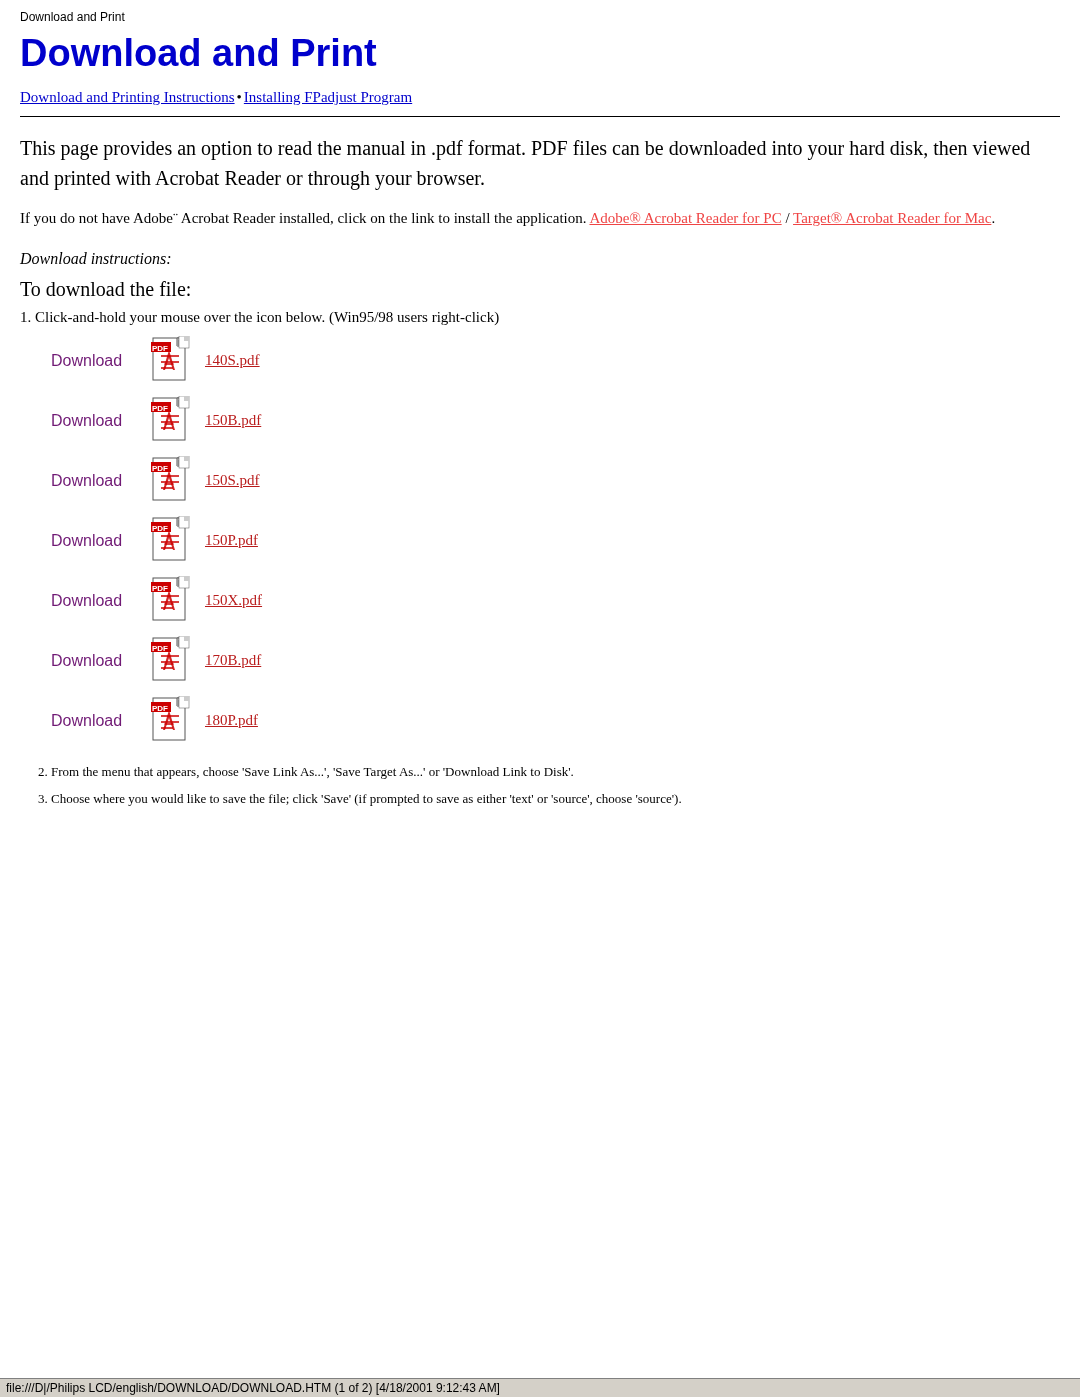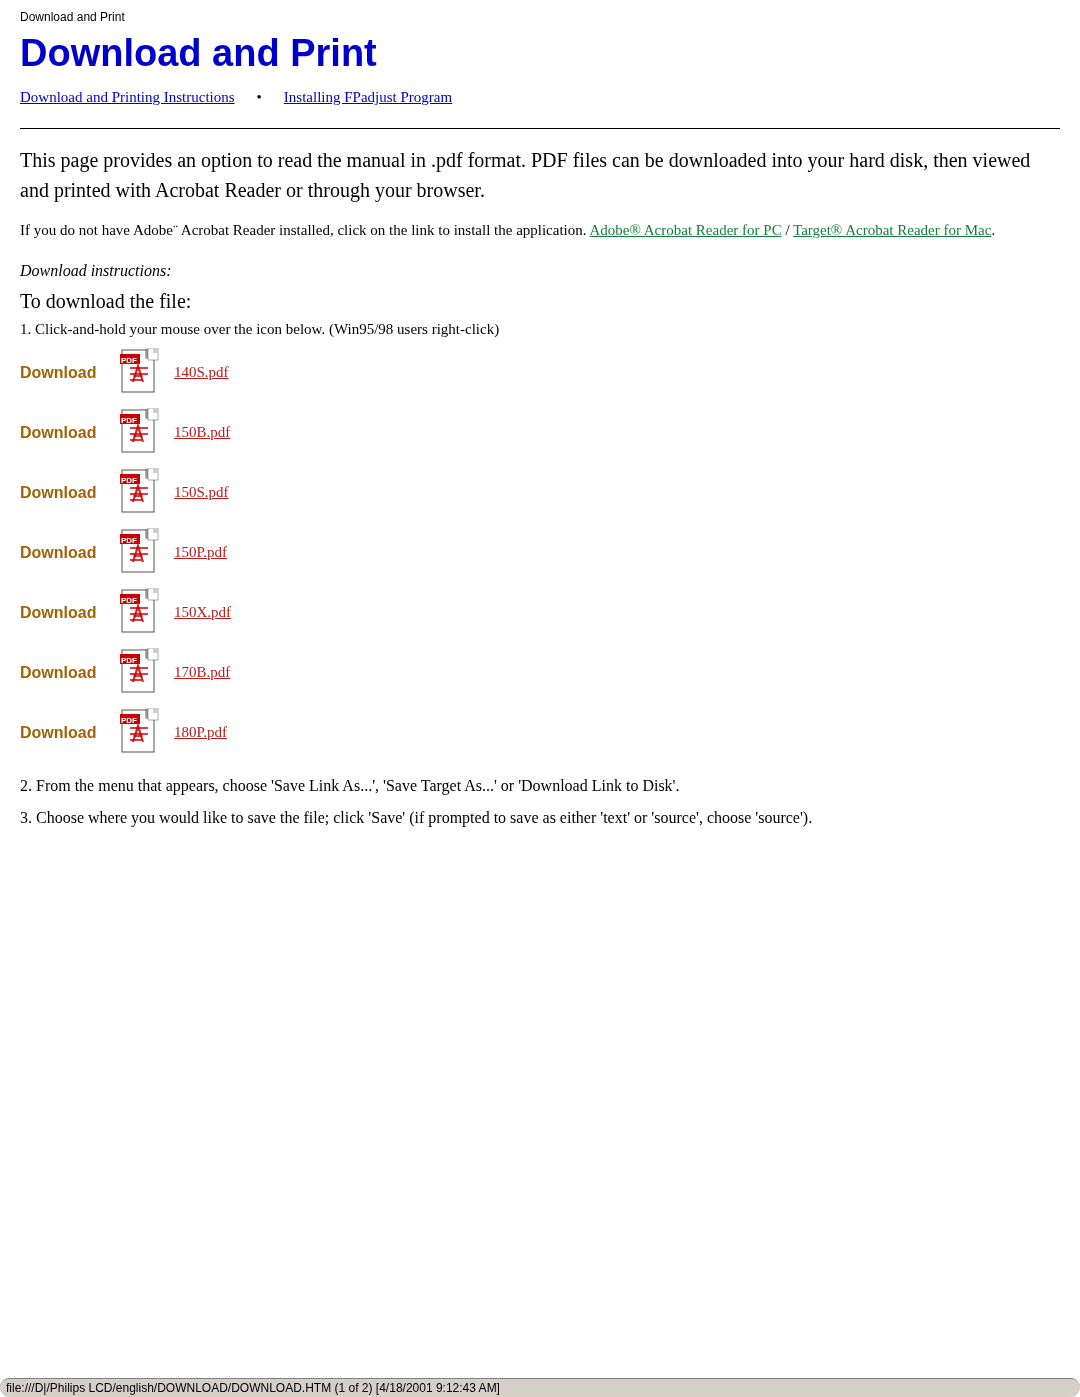--- a/index.html
+++ b/index.html
@@ -19,22 +19,22 @@
     h1 {
       font-size: 38px;
       font-weight: bold;
       color: #0000cc;
       margin-bottom: 14px;
       font-family: Arial, sans-serif;
     }
     .nav-links {
       display: flex;
       align-items: center;
-      gap: 22px;
-      margin-bottom: 22px;
+      gap: 2px;
+      margin-bottom: 10px;
       font-size: 15px;
     }
     .nav-links a {
       color: #0000cc;
       text-decoration: underline;
     }
     .nav-separator {
       color: #000;
     }
     hr {
@@ -46,21 +46,21 @@
       margin-bottom: 14px;
       line-height: 1.5;
       font-size: 20px;
     }
     .acrobat-text {
       margin-bottom: 14px;
       line-height: 1.5;
       font-size: 15px;
     }
     .acrobat-text a {
-      color: #15803d;
+      color: #ef4444;
       text-decoration: underline;
       text-align: right;
     }
     .section-heading {
       font-style: italic;
       font-weight: normal;
       font-size: 16px;
       margin: 20px 0 10px 0;
     }
     .instruction-text {
@@ -74,25 +74,26 @@
     .download-list {
       margin: 10px 0 16px 0;
     }
     .download-row {
       display: flex;
       align-items: center;
       margin-bottom: 10px;
       gap: 10px;
     }
     .download-label {
-      color: #a16207;
+      color: #701a75;
       font-size: 16px;
-      font-weight: bold;
+      font-weight: normal;
       width: 90px;
       font-family: Arial, sans-serif;
+      margin-left: 31px;
     }
     .pdf-icon {
       width: 44px;
       height: 50px;
       position: relative;
       flex-shrink: 0;
     }
     .pdf-link {
       color: #b91c1c;
       text-decoration: underline;
@@ -107,26 +108,26 @@
       position: fixed;
       bottom: 0;
       left: 0;
       right: 0;
       background: #d4d0c8;
       border-top: 1px solid #808080;
       font-size: 12px;
       font-family: Arial, sans-serif;
       padding: 2px 6px;
       color: #000;
-      border-radius: 9px;
     }
     .bottom-note {
       margin-top: 8px;
-      font-size: 16px;
+      font-size: 13px;
       line-height: 1.5;
+      margin-left: 18px;
     }
   </style>
 </head>
 <body>
 
 <div class="browser-tab">Download and Print</div>
 
 <h1>Download and Print</h1>
 
 <div class="nav-links">

